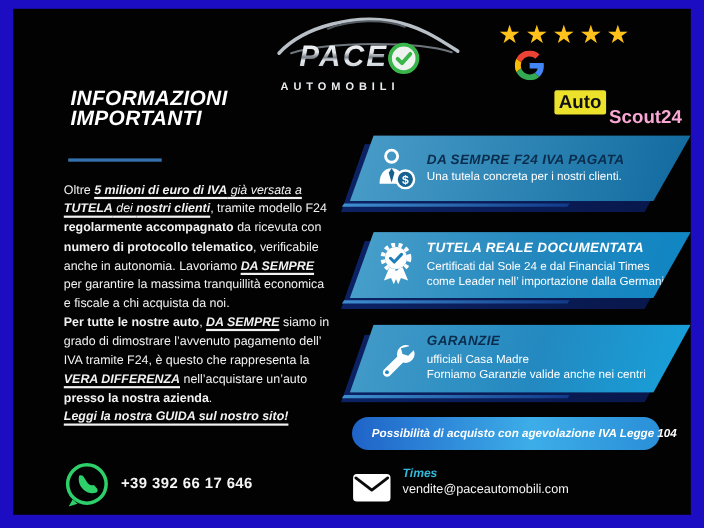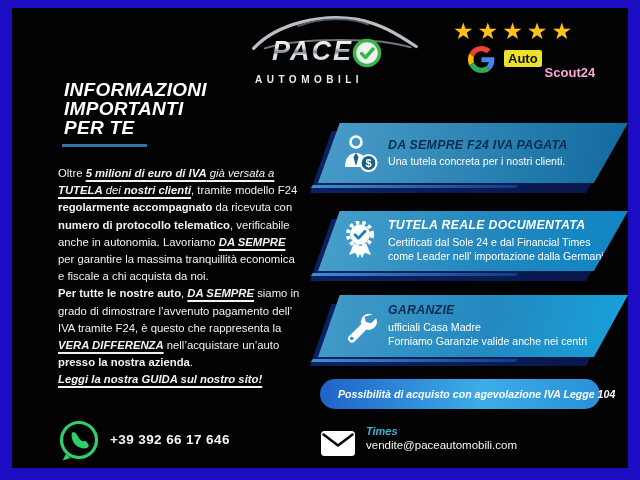--- a/index.html
+++ b/index.html
@@ -15,21 +15,21 @@
              background:linear-gradient(180deg,#ffffff 0%,#dde2e6 38%,#7c838b 52%,#e6ebef 62%,#aab1b8 100%);
              -webkit-background-clip:text;background-clip:text;color:transparent;
              filter:drop-shadow(1px 1px 0 #0a0a0a);}
   .logo-check{left:340px;top:30px;width:30px;height:30px;}
   .logo-sub{left:243px;top:54px;width:120px;font-size:10px;font-weight:700;color:#e9edf0;
             letter-spacing:4.5px;margin-top:12px;}
 
   
   .stars{left:441px;top:10px;font-size:23px;letter-spacing:4px;color:#ffc21c;}
   .google-g{left:456px;top:38px;width:27px;height:27px;}
-  .autoscout{left:492px;top:28px;font-size:13px;display:flex;align-items:center;}
+  .autoscout{left:492px;top:60px;font-size:17px;display:flex;align-items:center;}
   .as-auto{background:#ece22c;color:#101010;font-weight:700;padding:1px 4px;border-radius:2px;}
   .as-scout{color:#f9a8d4;font-weight:600;margin-left:3px;margin-top:29px;}
 
   
   .heading{left:52px;top:72px;color:#ffffff;font-size:19px;line-height:19px;font-weight:900;
            font-style:italic;letter-spacing:.3px;}
   .rule{left:50px;top:136px;width:85px;height:2.5px;background:#3572ad;}
 
   
   .bodytext{left:46px;top:157px;width:245px;color:#f2f2f2;font-size:11.3px;line-height:17.2px;}
@@ -93,21 +93,20 @@
     <path fill="#34A853" d="M24 48c6.48 0 11.93-2.13 15.89-5.81l-7.73-6c-2.15 1.45-4.92 2.3-8.16 2.3-6.26 0-11.57-4.22-13.47-9.91l-7.98 6.19C6.51 42.62 14.62 48 24 48z"></path>
   </svg>
   <div class="abs autoscout">
     <span class="as-auto">Auto</span>
     <span class="as-scout">Scout24</span>
   </div>
 
   <div class="abs heading">
     <div>INFORMAZIONI</div>
     <div>IMPORTANTI</div>
-    <div>PER TE</div>
   </div>
   <div class="abs rule"></div>
 
   <div class="abs bodytext"><span>Oltre </span><span class="b i u">5 milioni di euro di IVA</span><span class="i u"> già versata a </span><span class="b i u">TUTELA</span><span class="i u"> dei </span><span class="b i u">nostri clienti</span><span>, tramite modello F24 </span><span class="b">regolarmente accompagnato</span><span> da ricevuta con </span><span class="b">numero di protocollo telematico</span><span>, verificabile anche in autonomia. Lavoriamo </span><span class="b i u">DA SEMPRE</span><span> per garantire la massima tranquillità economica e fiscale a chi acquista da noi.</span><br><span class="b">Per tutte le nostre auto</span><span>, </span><span class="b i u">DA SEMPRE</span><span> siamo in grado di dimostrare l’avvenuto pagamento dell’ IVA tramite F24, è questo che rappresenta la </span><span class="b i u">VERA DIFFERENZA</span><span> nell’acquistare un’auto </span><span class="b">presso la nostra azienda</span><span>.</span><br><span class="b i u">Leggi la nostra GUIDA sul nostro sito!</span></div>
 
   <div class="abs card-base" style="top:123px"></div>
   <div class="abs card-base" style="top:211px"></div>
   <div class="abs card-base" style="top:296px"></div>
   <div class="abs card-line" style="top:177px"></div>
   <div class="abs card-line" style="top:265px"></div>

